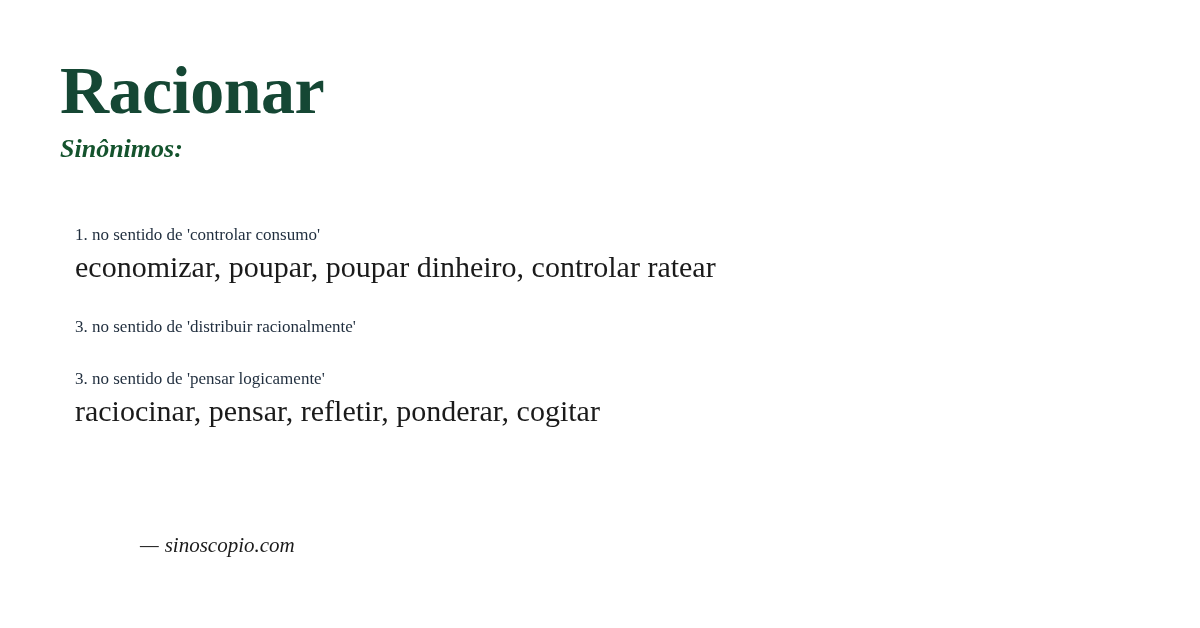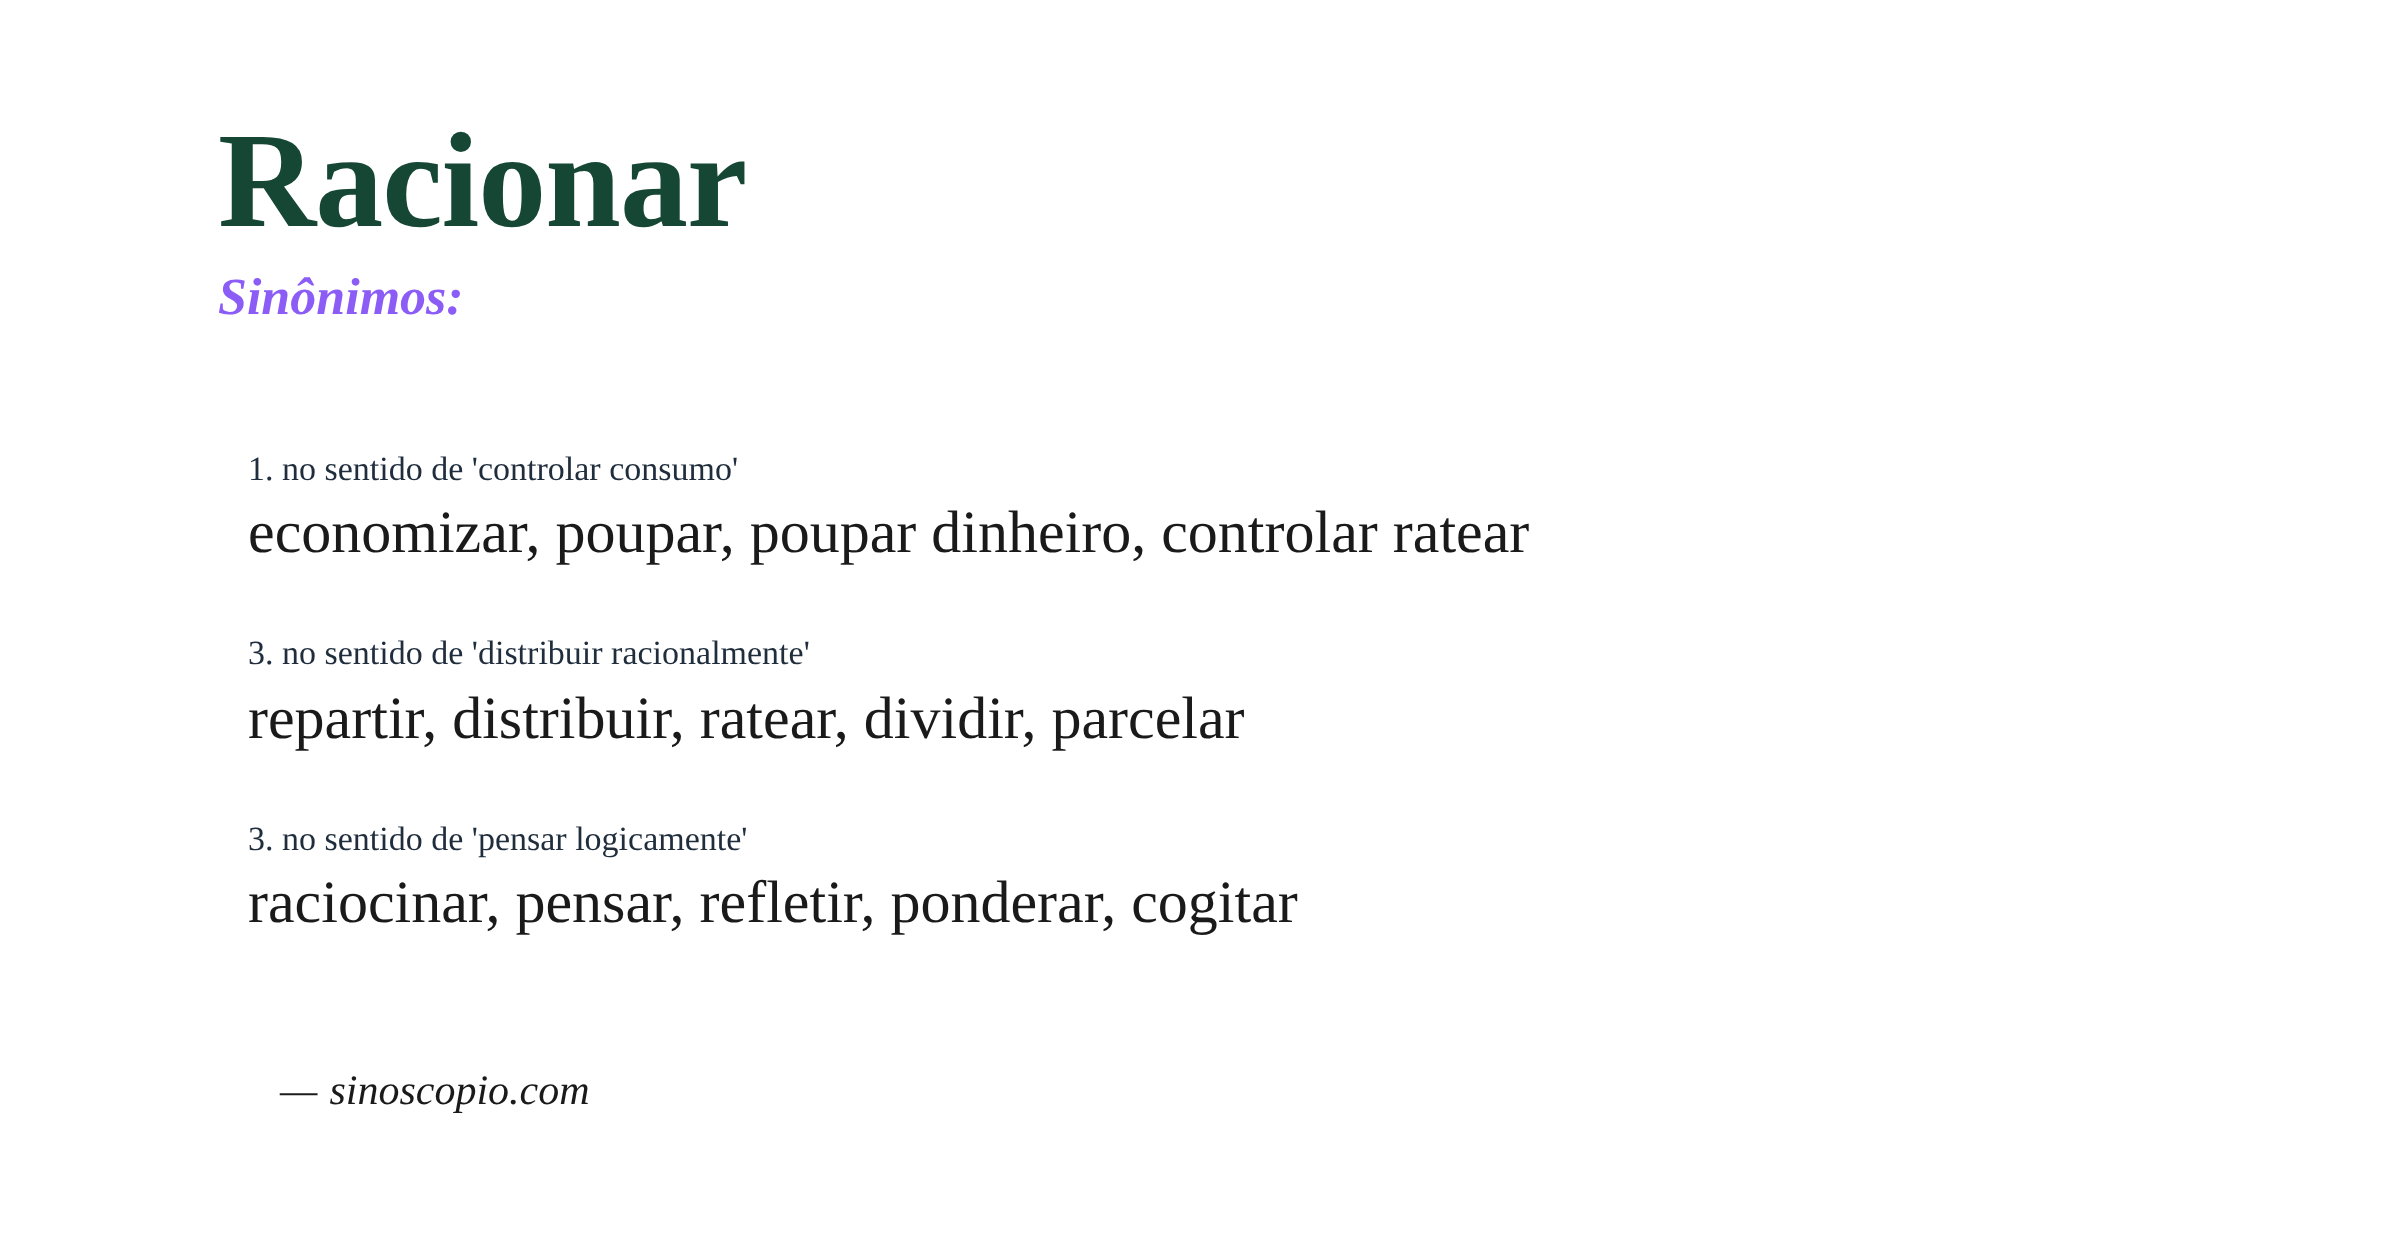--- a/index.html
+++ b/index.html
@@ -11,40 +11,40 @@
     height: 628px;
     background: #ffffff;
     font-family: "Liberation Serif", "DejaVu Serif", serif;
     overflow: hidden;
   }
   .card {
     position: relative;
     width: 1200px;
     height: 460px;
     box-sizing: border-box;
-    padding: 0 60px 0 109px;
+    padding: 0 60px 0 60px;
   }
   .headword {
     margin: 0;
     padding-top: 56px;
     font-size: 68px;
     font-weight: bold;
     line-height: 1.0;
     letter-spacing: -0.5px;
     color: #154734;
     font-family: "Liberation Serif", "DejaVu Serif", serif;
   }
   .subtitle {
     margin: 0;
     padding-top: 12px;
     font-size: 26px;
     font-weight: bold;
     font-style: italic;
     line-height: 1.0;
-    color: #8b5cf6;
+    color: #14532d;
   }
   .senses {
     margin: 15px;
     padding: 0;
     list-style: none;
     padding-top: 47px;
   }
   .sense {
     margin: 0 0 30px 0;
   }
@@ -89,21 +89,20 @@
 
   <ul class="senses">
 
     <li class="sense">
       <div class="sense-label">1. no sentido de 'controlar consumo'</div>
       <div class="sense-synonyms">economizar, poupar, poupar dinheiro, controlar ratear</div>
     </li>
 
     <li class="sense">
       <div class="sense-label">3. no sentido de 'distribuir racionalmente'</div>
-      <div class="sense-synonyms">repartir, distribuir, ratear, dividir, parcelar</div>
     </li>
 
     <li class="sense">
       <div class="sense-label">3. no sentido de 'pensar logicamente'</div>
       <div class="sense-synonyms">raciocinar, pensar, refletir, ponderar, cogitar</div>
     </li>
 
   </ul>
 
   <div class="attribution">

